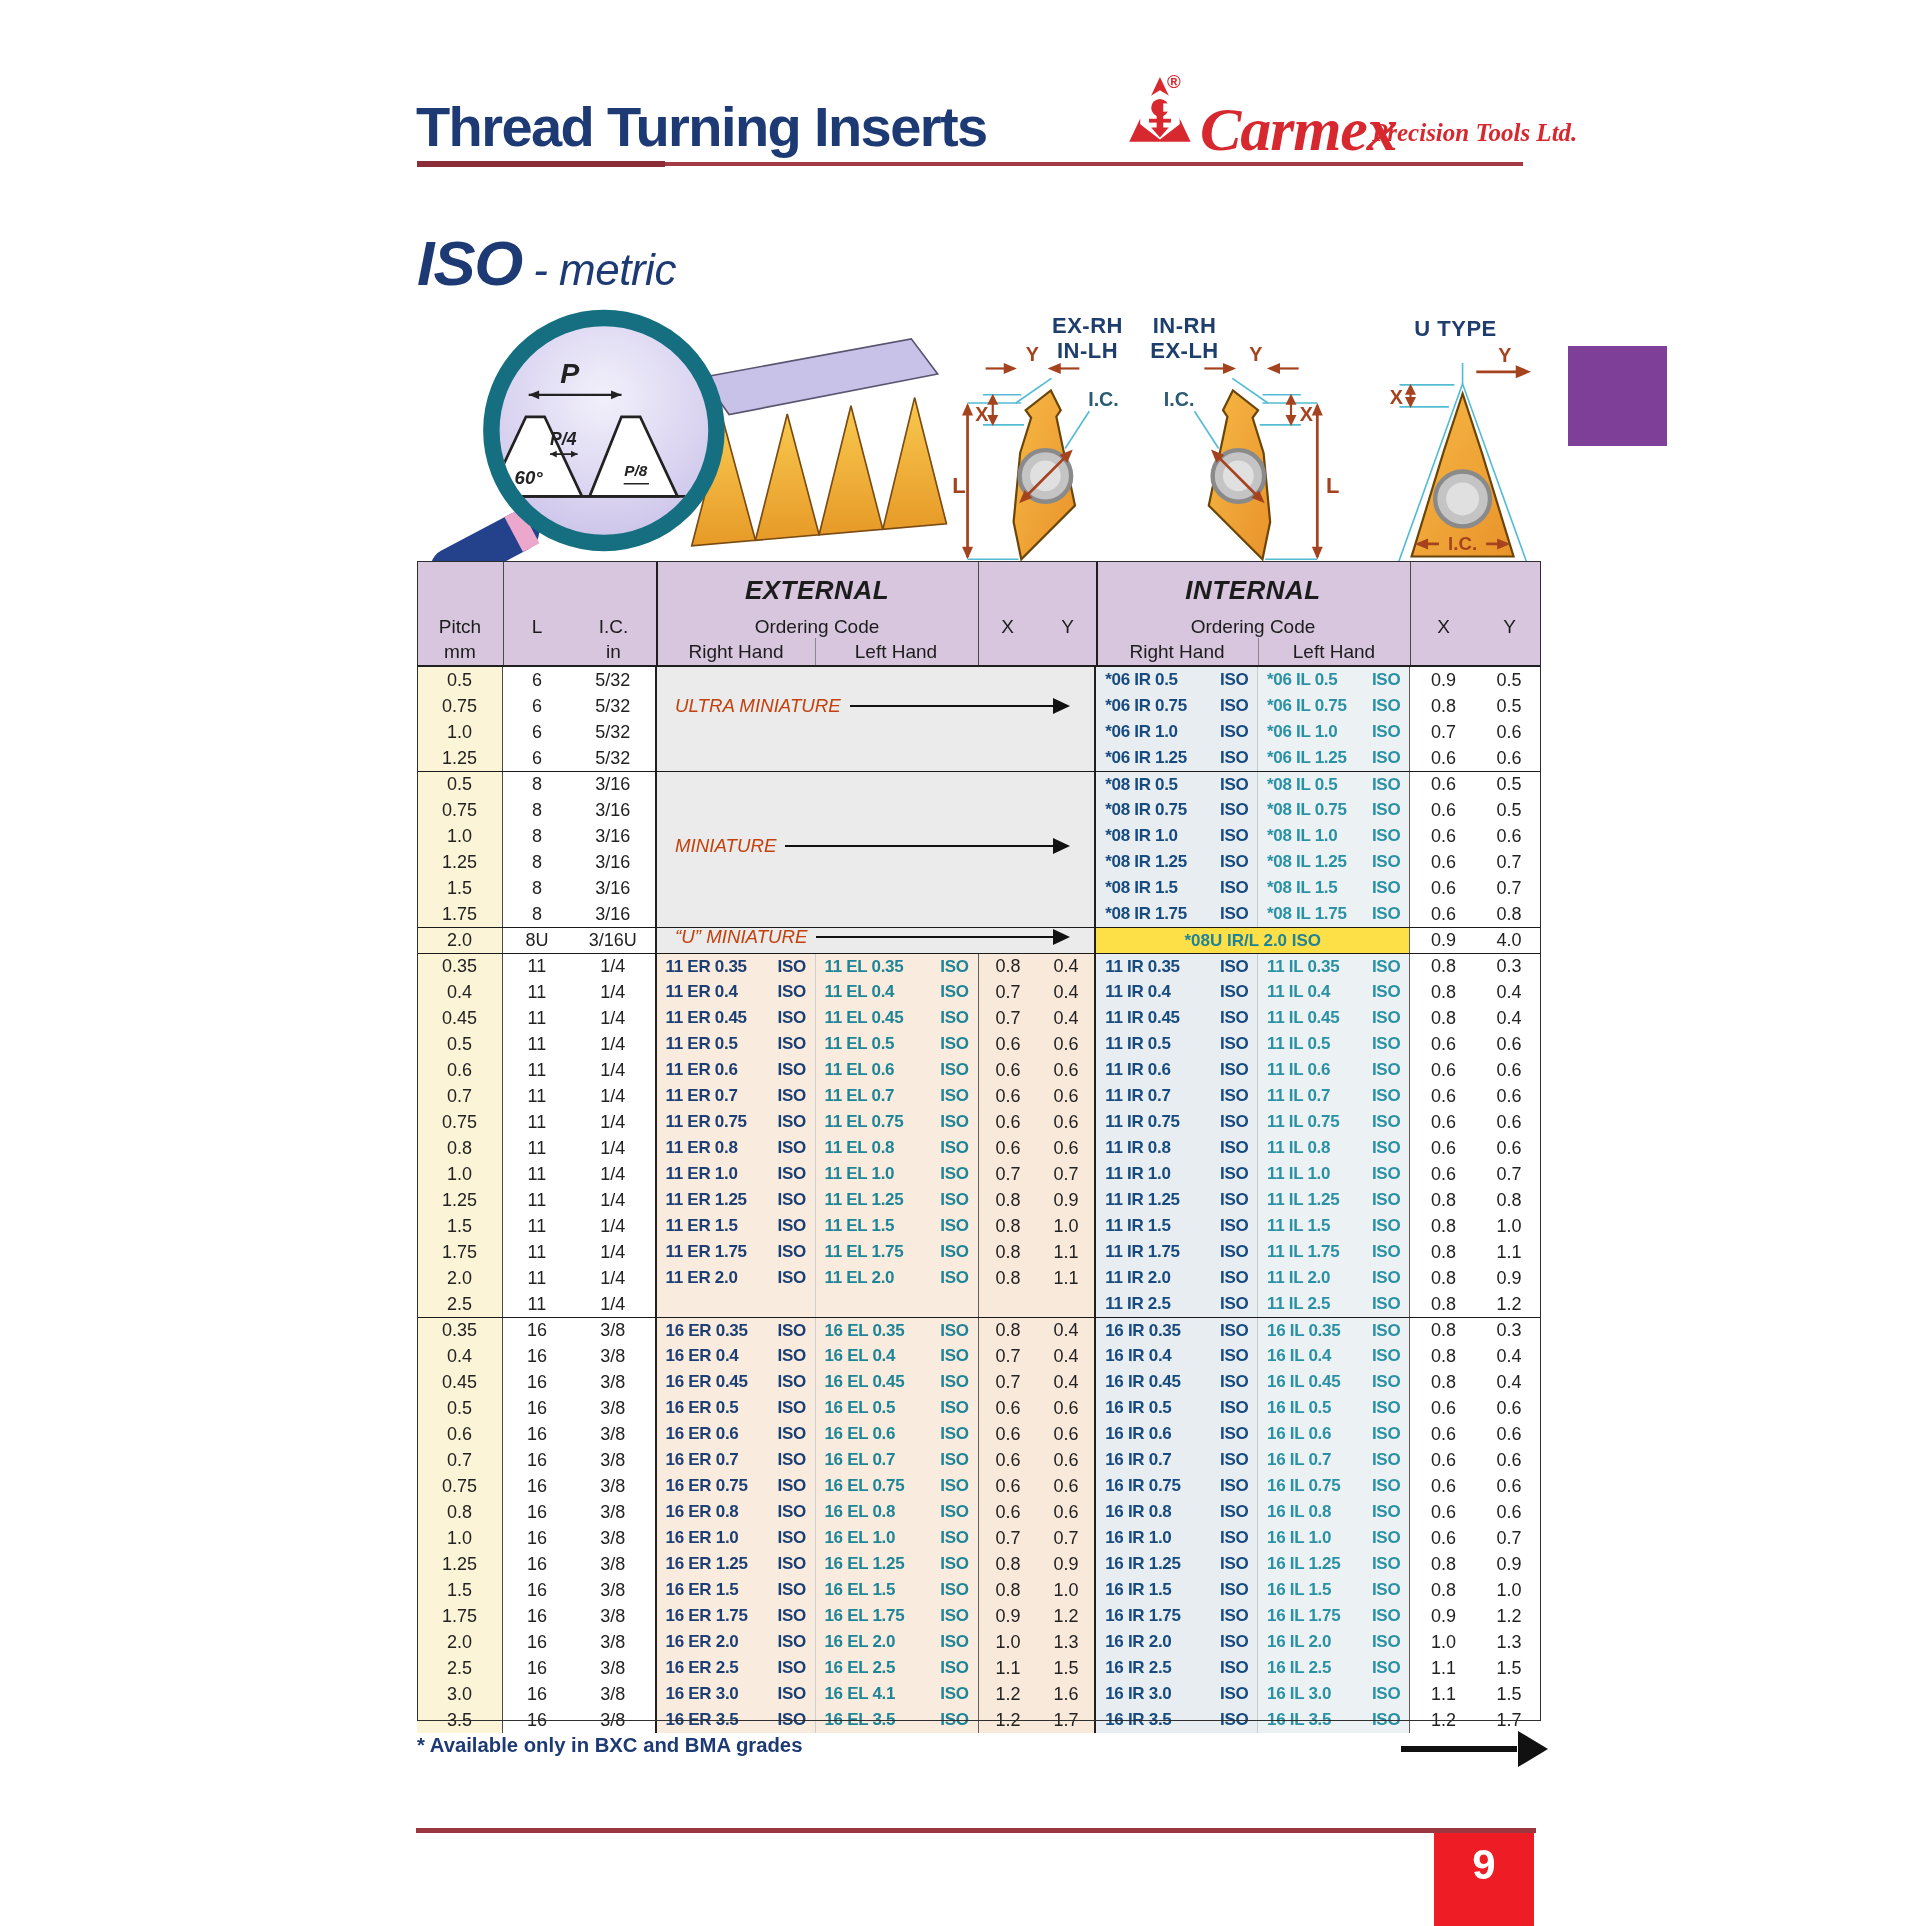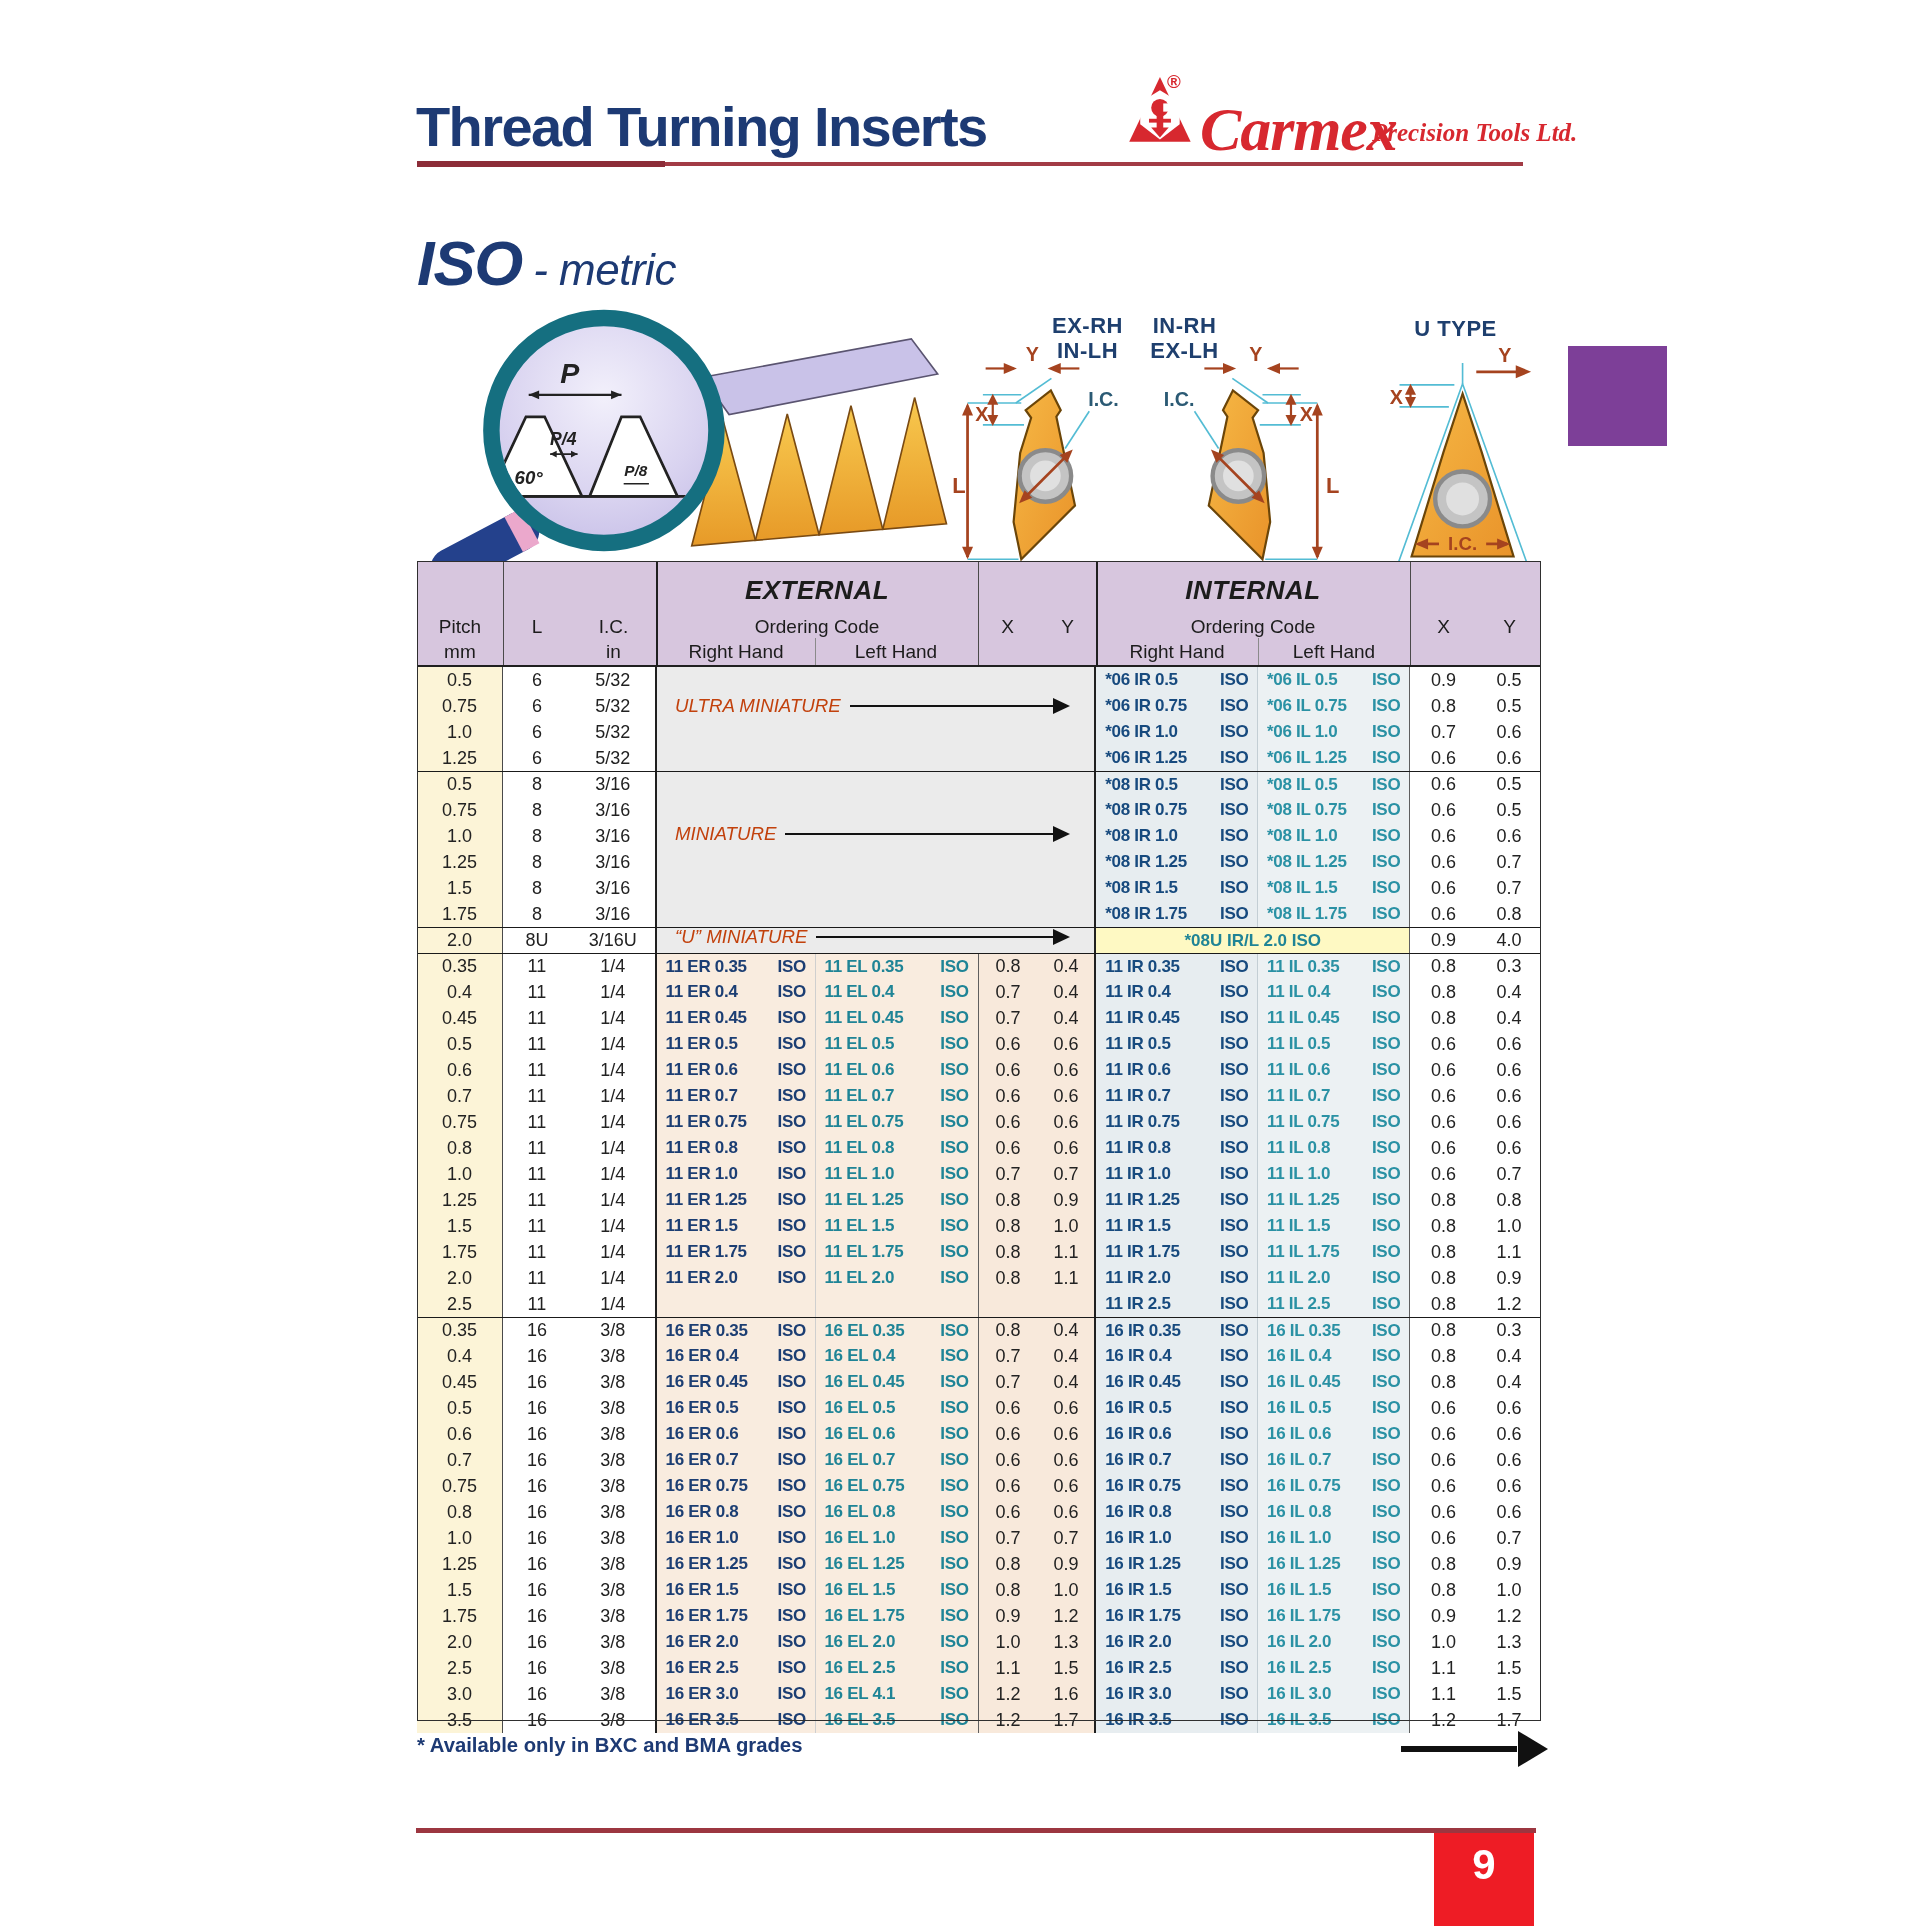--- a/index.html
+++ b/index.html
@@ -39,21 +39,21 @@
   .pitch{width:86px;background:#fcf4d7;border-right:1.1px solid #4a4a4a;}
   .lcol{width:68px;background:#fff;}
   .iccol{width:86px;background:#fff;border-right:2.2px solid #202020;}
   .extgrey{width:440px;background:#ebebeb;border-right:2.2px solid #202020;}
   .extrh{width:159px;background:#f9ecdf;border-right:1.1px solid #cfcfcf;}
   .extlh{width:163px;background:#f9ecdf;border-right:1.1px solid #5f5f5f;}
   .extx{width:59px;background:#f8e9db;}
   .exty{width:59px;background:#f8e9db;border-right:2.2px solid #202020;}
   .intrh{width:162px;background:#e7edf0;border-right:1.1px solid #c3ced4;}
   .intlh{width:152px;background:#ecf1f3;border-right:1.1px solid #5f5f5f;}
-  .intmerged{width:314px;background:#fef9c3;border-right:1.1px solid #5f5f5f;color:#1f8496;font-weight:700;font-size:17px;}
+  .intmerged{width:314px;background:#fde047;border-right:1.1px solid #5f5f5f;color:#1f8496;font-weight:700;font-size:17px;}
   .intx{width:67px;}
   .inty{width:64px;}
   .code{justify-content:space-between;padding:0 8.8px;font-weight:700;font-size:17px;letter-spacing:-0.3px;}
   .rh{color:#1c3e73;} .lh{color:#1f8496;}
   .rh2{color:#174a7e;} .lh2{color:#2a91a4;}
 
   .annot{position:absolute;left:258px;width:395px;display:flex;align-items:center;z-index:7;height:26px;}
   .annot-text{font-style:italic;font-size:18.7px;color:#c2410c;font-weight:500;white-space:nowrap;}
   .annot-line{flex:1;height:2.7px;background:#111;margin-left:8.8px;}
   .annot-head{width:0;height:0;border-left:17.6px solid #111;border-top:8.2px solid transparent;border-bottom:8.2px solid transparent;}
@@ -1200,21 +1200,21 @@
         <div class="cell intx">1.2</div>
         <div class="cell inty">1.7</div>
       </div>
     </div>
   <div class="abs tbl-border"></div>
 <div class="annot" style="top: 132px;">
       <span class="annot-text">ULTRA MINIATURE</span>
       <span class="annot-line"></span>
       <span class="annot-head"></span>
     </div>
-    <div class="annot" style="top: 260px;">
+    <div class="annot" style="top: 272px;">
       <span class="annot-text">MINIATURE</span>
       <span class="annot-line"></span>
       <span class="annot-head"></span>
     </div>
     <div class="annot" style="top: 363px;">
       <span class="annot-text">“U” MINIATURE</span>
       <span class="annot-line"></span>
       <span class="annot-head"></span>
     </div>
   </div>

